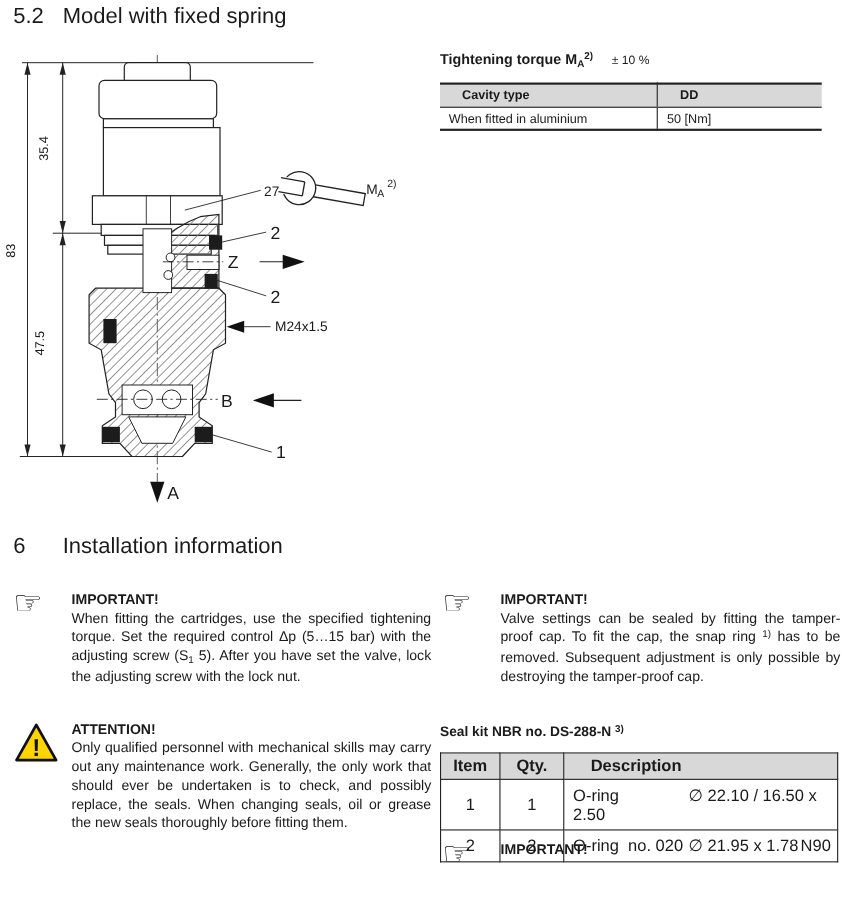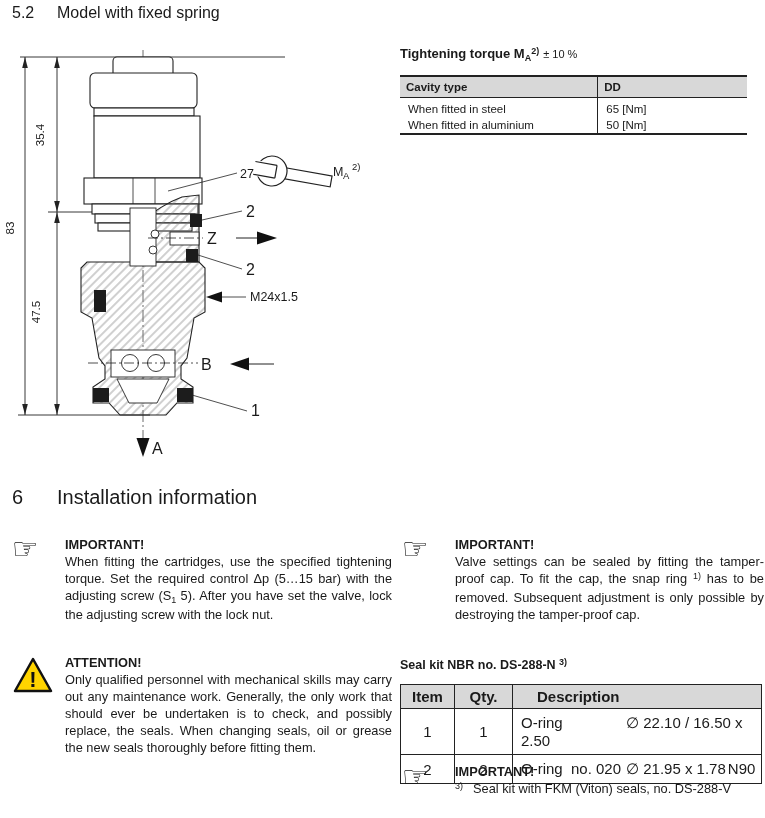--- a/index.html
+++ b/index.html
@@ -1,36 +1,36 @@
 <!DOCTYPE html>
 <html><head>
 <meta charset="utf-8">
 <style>
   html,body{margin:0;padding:0;background:#fff;}
   .page{position:relative;width:765px;height:818px;background:#fff;overflow:hidden;
         font-family:"Liberation Sans","DejaVu Sans",sans-serif;color:#1a1a1a;}
   
-  .h52{position:absolute;left:12px;top:4px;font-size:16px;}
+  .h52{position:absolute;left:12px;top:4px;font-size:20px;}
   .h6{position:absolute;left:12px;top:486px;font-size:20px;}
   .hnum{display:inline-block;width:45px;}
   
   .drawing{position:absolute;left:0;top:50px;}
   .dim{font-size:11.5px;fill:#1a1a1a;}
   .lbl{font-size:12.5px;fill:#1a1a1a;}
   .lbl-s{font-size:9.5px;fill:#1a1a1a;}
   .lbl-big{font-size:16px;fill:#1a1a1a;}
   
   .torque-title{position:absolute;left:400px;top:46px;font-size:13px;font-weight:bold;}
-  .torque-title .tol{font-weight:normal;font-size:11px;margin-left:4px;}
+  .torque-title .tol{font-weight:normal;font-size:11px;margin-left:17px;}
   .sp{font-size:9px;position:relative;top:-4px;}
   .sb{font-size:9px;position:relative;top:3px;}
   table{border-collapse:collapse;}
   .t1{position:absolute;left:400px;top:75px;width:347px;font-size:11.5px;
       border-top:2px solid #222;border-bottom:2px solid #222;}
-  .t1 th{background:#d8d8d8;font-weight:bold;text-align:left;padding:4px 6px;border-bottom:1.2px solid #222;margin-top:40px;}
+  .t1 th{background:#d8d8d8;font-weight:bold;text-align:left;padding:4px 20px;border-bottom:1.2px solid #222;margin-top:40px;}
   .t1 td{padding:2px 8px;}
   .t1 tbody tr:first-child td{padding-top:5px;}
   .t1 .mid{text-align:left;border-left:1.2px solid #222;}
   .t1 .c1{width:57%;}
   
   .sealkit-title{position:absolute;left:400px;top:658px;font-size:12.5px;font-weight:bold;}
   .t2{position:absolute;left:400px;top:684px;width:362px;font-size:15px;}
   .t2 th,.t2 td{border:1.2px solid #222;}
   .t2 th{background:#d8d8d8;padding:3px 6px;text-align:center;}
   .t2 th.desc{text-align:left;padding-left:24px;}
@@ -174,24 +174,20 @@
         <col>
       </colgroup>
     <thead>
       <tr>
         <th>Cavity type</th>
         <th class="mid">DD</th>
       </tr>
     </thead>
     <tbody>
       <tr>
-        <td>When fitted in steel</td>
-        <td class="mid">65 [Nm]</td>
-      </tr>
-      <tr>
         <td>When fitted in aluminium</td>
         <td class="mid">50 [Nm]</td>
       </tr>
     </tbody>
   </table>
 
   <div class="h6">
     <span class="hnum">6</span><span>Installation information</span>
   </div>
 
@@ -244,17 +240,14 @@
         <td>2</td>
         <td class="desc">
           <span class="dn">O-ring</span><span class="dno">no. 020</span><span>∅ 21.95 x 1.78</span><span class="dg">N90</span>
         </td>
       </tr>
     </tbody>
   </table>
 
   <span class="manicule" style="left:402px;top:762px;">☞</span>
   <div class="note-title" style="left:455px;top:764px;">IMPORTANT!</div>
-  <div class="fkm-line">
-    <span class="sp">3)</span><span>Seal kit with FKM (Viton) seals, no. DS-288-V</span>
-  </div>
 
 </div>
 
 </body></html>

